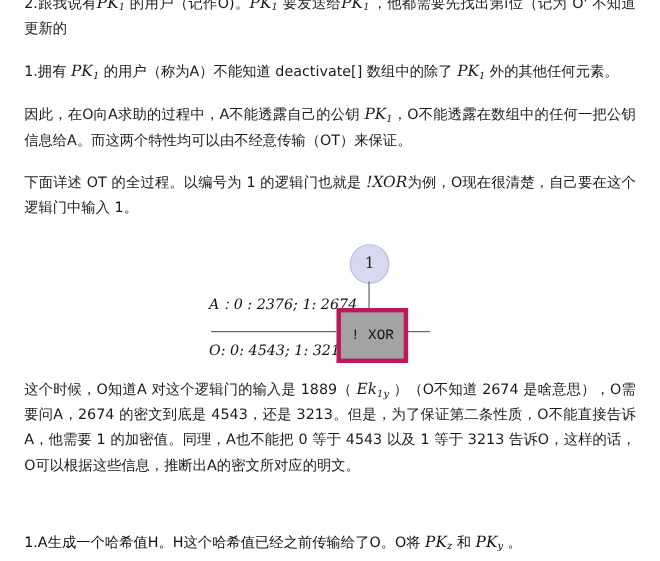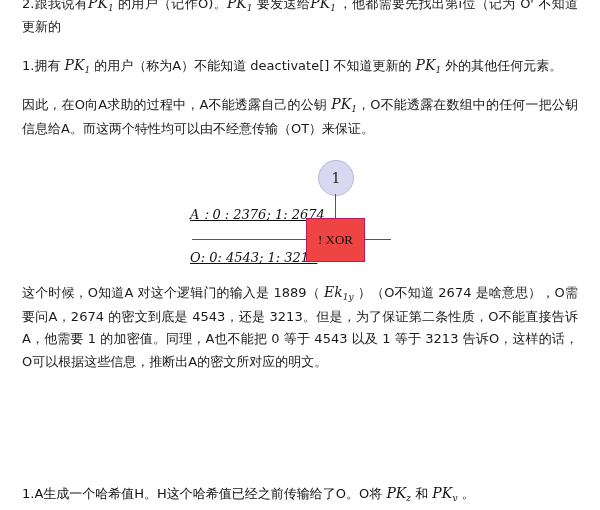--- a/index.html
+++ b/index.html
@@ -70,26 +70,26 @@
     font-family: "DejaVu Serif", "Liberation Serif", serif;
     font-size: 14px;
     color: #222;
   }
   .gate-box {
     position: absolute;
     left: 284px;
     top: 64px;
     width: 57px;
     height: 42px;
-    border: 1px solid #be185d;
-    background: #ef4444;
+    border: 4px solid #be185d;
+    background: #a3a3a3;
     display: flex;
     align-items: center;
     justify-content: center;
-    font-family: Liberation Serif, serif;
+    font-family: Liberation Mono, monospace;
     font-size: 13px;
     color: #111;
     z-index: 2;
   }
   .wire {
     position: absolute;
     background: #555;
   }
   .wire-in {
     left: 170px;
@@ -109,21 +109,20 @@
     width: 1px;
     height: 24px;
   }
   .fig-label {
     position: absolute;
     font-family: "DejaVu Serif", "Liberation Serif", serif;
     font-style: italic;
     font-size: 13px;
     color: #111;
     white-space: nowrap;
-    text-decoration: underline;
   }
   .lbl-a {
     left: 168px;
     top: 52px;
   }
   .lbl-o {
     left: 168px;
     top: 96px;
   }
   .lbl-out {
@@ -145,27 +144,30 @@
 <body>
 
 <div class="page">
 
   <p class="para clipped-top">
     <span>2.跟我说有</span><span class="math"><span>PK</span><span class="sub">1</span></span><span> 的用户（记作O)。</span><span class="math"><span>PK</span><span class="sub">1</span></span><span> 要发送给</span><span class="math"><span>PK</span><span class="sub">1</span><span class="sup">'</span></span><span>，他都需要先找出第i位（记为 O' 不知道更新的</span>
   </p>
 
 
   <p class="para">
-    <span>1.拥有 </span><span class="math"><span>PK</span><span class="sub">1</span></span><span> 的用户（称为A）不能知道 deactivate[] 不知道更新的 </span><span class="math"><span>PK</span><span class="sub">1</span></span><span> 外的其他任何元素。</span>
+    <span>1.拥有 </span><span class="math"><span>PK</span><span class="sub">1</span></span><span> 的用户（称为A）不能知道 deactivate[] 数组中的除了 </span><span class="math"><span>PK</span><span class="sub">1</span></span><span> 外的其他任何元素。</span>
   </p>
 
   <p class="para">
     <span>因此，在O向A求助的过程中，A不能透露自己的公钥 </span><span class="math"><span>PK</span><span class="sub">1</span></span><span>，O不能透露在数组中的任何一把公钥信息给A。而这两个特性均可以由不经意传输（OT）来保证。</span>
   </p>
 
+  <p class="para">
+    <span>下面详述 OT 的全过程。以编号为 1 的逻辑门也就是 </span><span class="math"><span>!XOR</span></span><span>为例，O现在很清楚，自己要在这个逻辑门中输入 1。</span>
+  </p>
 
   <div class="figure">
     <div class="bubble">
       <span>1</span>
     </div>
     <div class="wire wire-vert"></div>
     <div class="wire wire-in"></div>
     <div class="wire wire-out"></div>
     <div class="gate-box">
       <span>! XOR</span>

